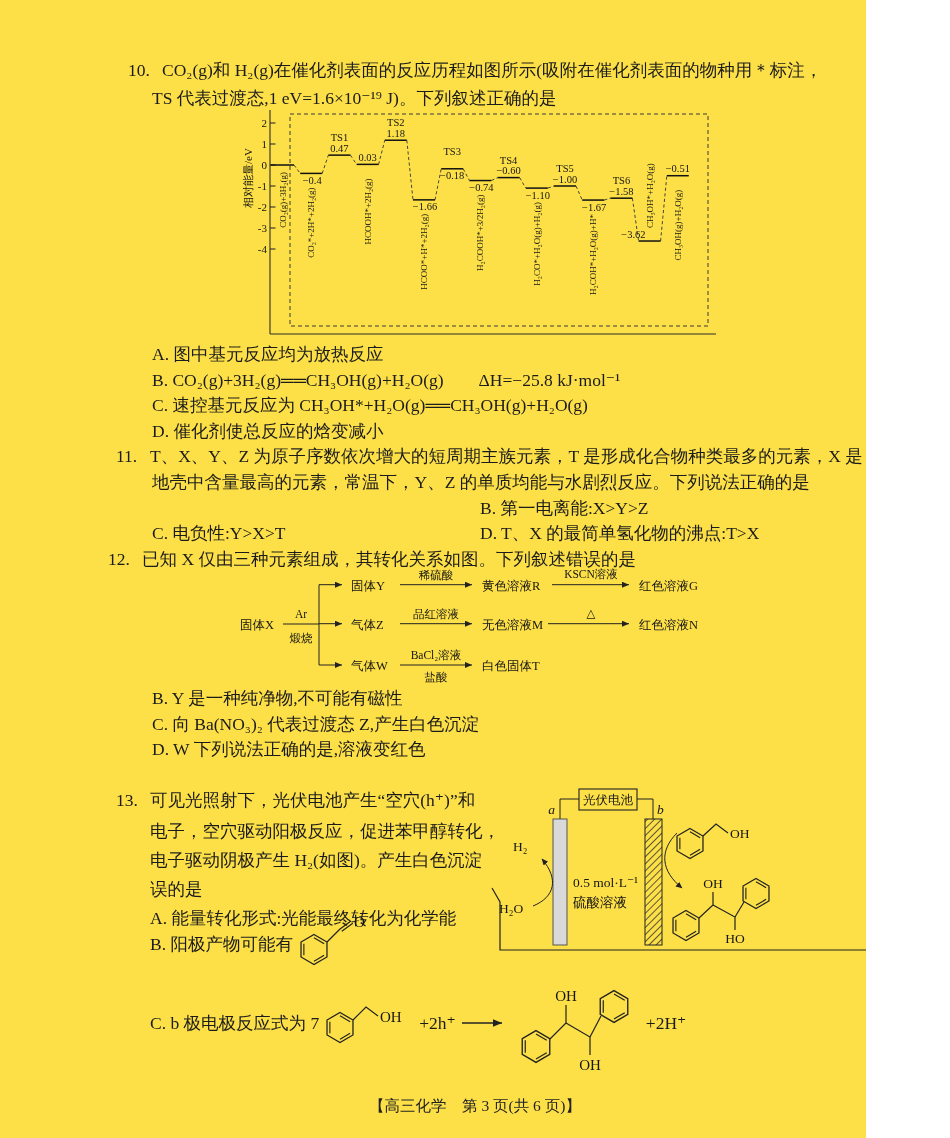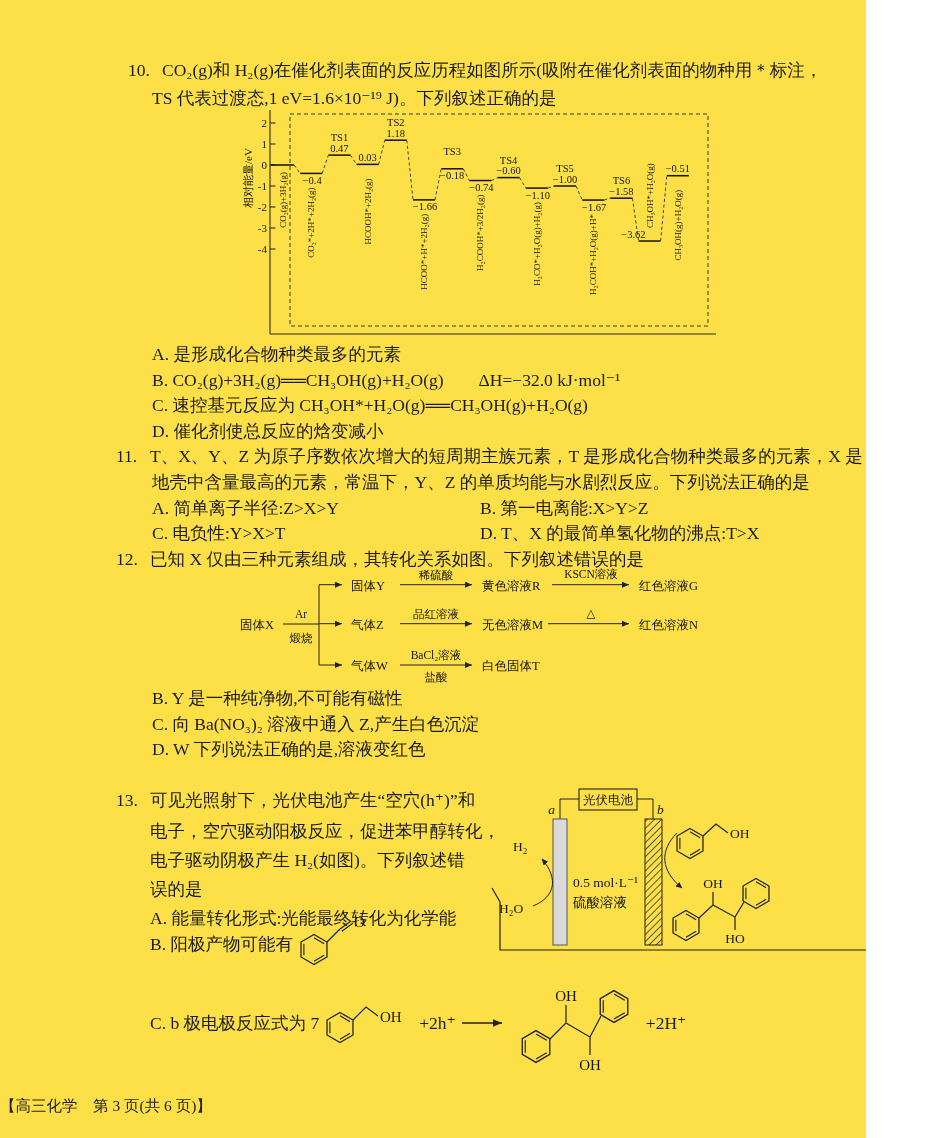--- a/index.html
+++ b/index.html
@@ -20,21 +20,21 @@
   .val{font-size:10.5px}
   .sp{font-size:9px}
   .flowline{stroke:#222;stroke-width:1;fill:none}
   .flowtext{font-size:12.5px}
   .flowlab{font-size:11.5px}
   .chem{stroke:#222;stroke-width:1.2;fill:none}
   .ctext{font-size:13.5px}
   .cemph{font-size:12.5px}
   .stext{font-size:15px}
   .row{display:flex;align-items:center;gap:4px}
-  .footer{width:950px;font-size:15.5px;color:#222}
+  .footer{width:950px;text-align:center;font-size:15.5px;color:#222}
 </style>
 </head>
 <body>
 
 <svg style="position:absolute;width:0;height:0" aria-hidden="true">
   <defs>
     <symbol id="benzene" viewBox="0 0 40 44">
       <polygon points="20,2 37.3,12 37.3,32 20,42 2.7,32 2.7,12" fill="none" stroke="#222" stroke-width="1.7"></polygon>
       <line x1="20" y1="6.4" x2="33.5" y2="14.2" stroke="#222" stroke-width="1.5"></line>
       <line x1="33.5" y1="29.8" x2="20" y2="37.6" stroke="#222" stroke-width="1.5"></line>
@@ -121,34 +121,33 @@
       <line x1="390.4" y1="92.18" x2="396.59999999999997" y2="135.01999999999998" class="con"></line>
       <text x="403.59999999999997" y="131.51999999999998" class="val" text-anchor="end">−3.62</text>
       <text x="410.59999999999997" y="122.01999999999998" class="sp" transform="rotate(-90 410.59999999999997 122.01999999999998)">CH₃OH*+H₂O(g)</text>
       <line x1="424.8" y1="69.71000000000001" x2="446.8" y2="69.71000000000001" class="lvl"></line>
       <line x1="418.59999999999997" y1="135.01999999999998" x2="424.8" y2="69.71000000000001" class="con"></line>
       <text x="435.8" y="66.21000000000001" class="val" text-anchor="middle">−0.51</text>
       <text x="438.8" y="83.71000000000001" class="sp" text-anchor="end" transform="rotate(-90 438.8 83.71000000000001)">CH₃OH(g)+H₂O(g)</text>
     </svg>
 
   <div class="abs t opts" style="left:152px;top:342px">
-    <div>A. 是形成化合物种类最多的元素</div>
-    <div>B. CO₂(g)+3H₂(g)══CH₃OH(g)+H₂O(g)　　ΔH=−32.0 kJ·mol⁻¹</div>
+    <div>A. 图中基元反应均为放热反应</div>
+    <div>B. CO₂(g)+3H₂(g)══CH₃OH(g)+H₂O(g)　　ΔH=−25.8 kJ·mol⁻¹</div>
     <div>C. 速控基元反应为 CH₃OH*+H₂O(g)══CH₃OH(g)+H₂O(g)</div>
     <div>D. 催化剂使总反应的焓变减小</div>
   </div>
 
   <div class="abs t" style="left:116px;top:444px"><span class="qnum">11.</span><span>T、X、Y、Z 为原子序数依次增大的短周期主族元素，T 是形成化合物种类最多的元素，X 是</span></div>
   <div class="abs t" style="left:152px;top:470px">地壳中含量最高的元素，常温下，Y、Z 的单质均能与水剧烈反应。下列说法正确的是</div>
-  <div class="abs t" style="left:152px;top:496px">A. 简单离子半径:Z&gt;X&gt;Y</div>
   <div class="abs t" style="left:480px;top:496px">B. 第一电离能:X&gt;Y&gt;Z</div>
   <div class="abs t" style="left:152px;top:521px">C. 电负性:Y&gt;X&gt;T</div>
   <div class="abs t" style="left:480px;top:521px">D. T、X 的最简单氢化物的沸点:T&gt;X</div>
 
-  <div class="abs t" style="left:116px;top:547px"><span class="qnum">12.</span><span>已知 X 仅由三种元素组成，其转化关系如图。下列叙述错误的是</span></div>
+  <div class="abs t" style="left:108px;top:547px"><span class="qnum">12.</span><span>已知 X 仅由三种元素组成，其转化关系如图。下列叙述错误的是</span></div>
 
   <svg class="abs" style="left:230px;top:562px" width="510" height="125" viewBox="0 0 510 125">
     <defs>
       <marker id="mkF" markerWidth="9" markerHeight="8" refX="7" refY="3" orient="auto">
         <path d="M0,0L7,3L0,6Z" fill="#222"></path>
       </marker>
     </defs>
     <text class="flowtext" x="10" y="67">固体X</text>
     <line class="flowline" x1="53" y1="62" x2="89" y2="62"></line>
     <text class="flowlab" x="71" y="56" text-anchor="middle">Ar</text>
@@ -176,28 +175,28 @@
     <line class="flowline" x1="89" y1="103" x2="112" y2="103" marker-end="url(#mkF)"></line>
     <text class="flowtext" x="121" y="107.8">气体W</text>
     <line class="flowline" x1="170" y1="103" x2="242" y2="103" marker-end="url(#mkF)"></line>
     <text class="flowlab" x="206" y="97" text-anchor="middle">BaCl₂溶液</text>
     <text class="flowlab" x="206" y="119" text-anchor="middle">盐酸</text>
     <text class="flowtext" x="252" y="107.8">白色固体T</text>
   </svg>
 
   <div class="abs t opts" style="left:152px;top:686px">
     <div>B. Y 是一种纯净物,不可能有磁性</div>
-    <div>C. 向 Ba(NO₃)₂ 溶液中通入 Z,产生白色沉淀</div>
+    <div>C. 向 Ba(NO₃)₂ 代表过渡态 Z,产生白色沉淀</div>
     <div>D. W 下列说法正确的是,溶液变红色</div>
   </div>
 
   <div class="abs t" style="left:116px;top:788px"><span class="qnum">13.</span><span>可见光照射下，光伏电池产生“空穴(h⁺)”和</span></div>
   <div class="abs t col13" style="left:150px;top:817px">
     <div>电子，空穴驱动阳极反应，促进苯甲醇转化，</div>
-    <div>电子驱动阴极产生 H₂(如图)。下列叙述错</div>
+    <div>电子驱动阴极产生 H₂(如图)。产生白色沉淀</div>
     <div>误的是</div>
     <div>A. 能量转化形式:光能最终转化为化学能</div>
   </div>
 
   <svg class="abs" style="left:485px;top:783px" width="500" height="185" viewBox="0 0 500 185">
     <defs>
       <marker id="mkC" markerWidth="9" markerHeight="8" refX="6" refY="3" orient="auto">
         <path d="M0,0L6.5,3L0,6Z" fill="#222"></path>
       </marker>
       <pattern id="hatch" width="5" height="5" patternUnits="userSpaceOnUse" patternTransform="rotate(45)">

